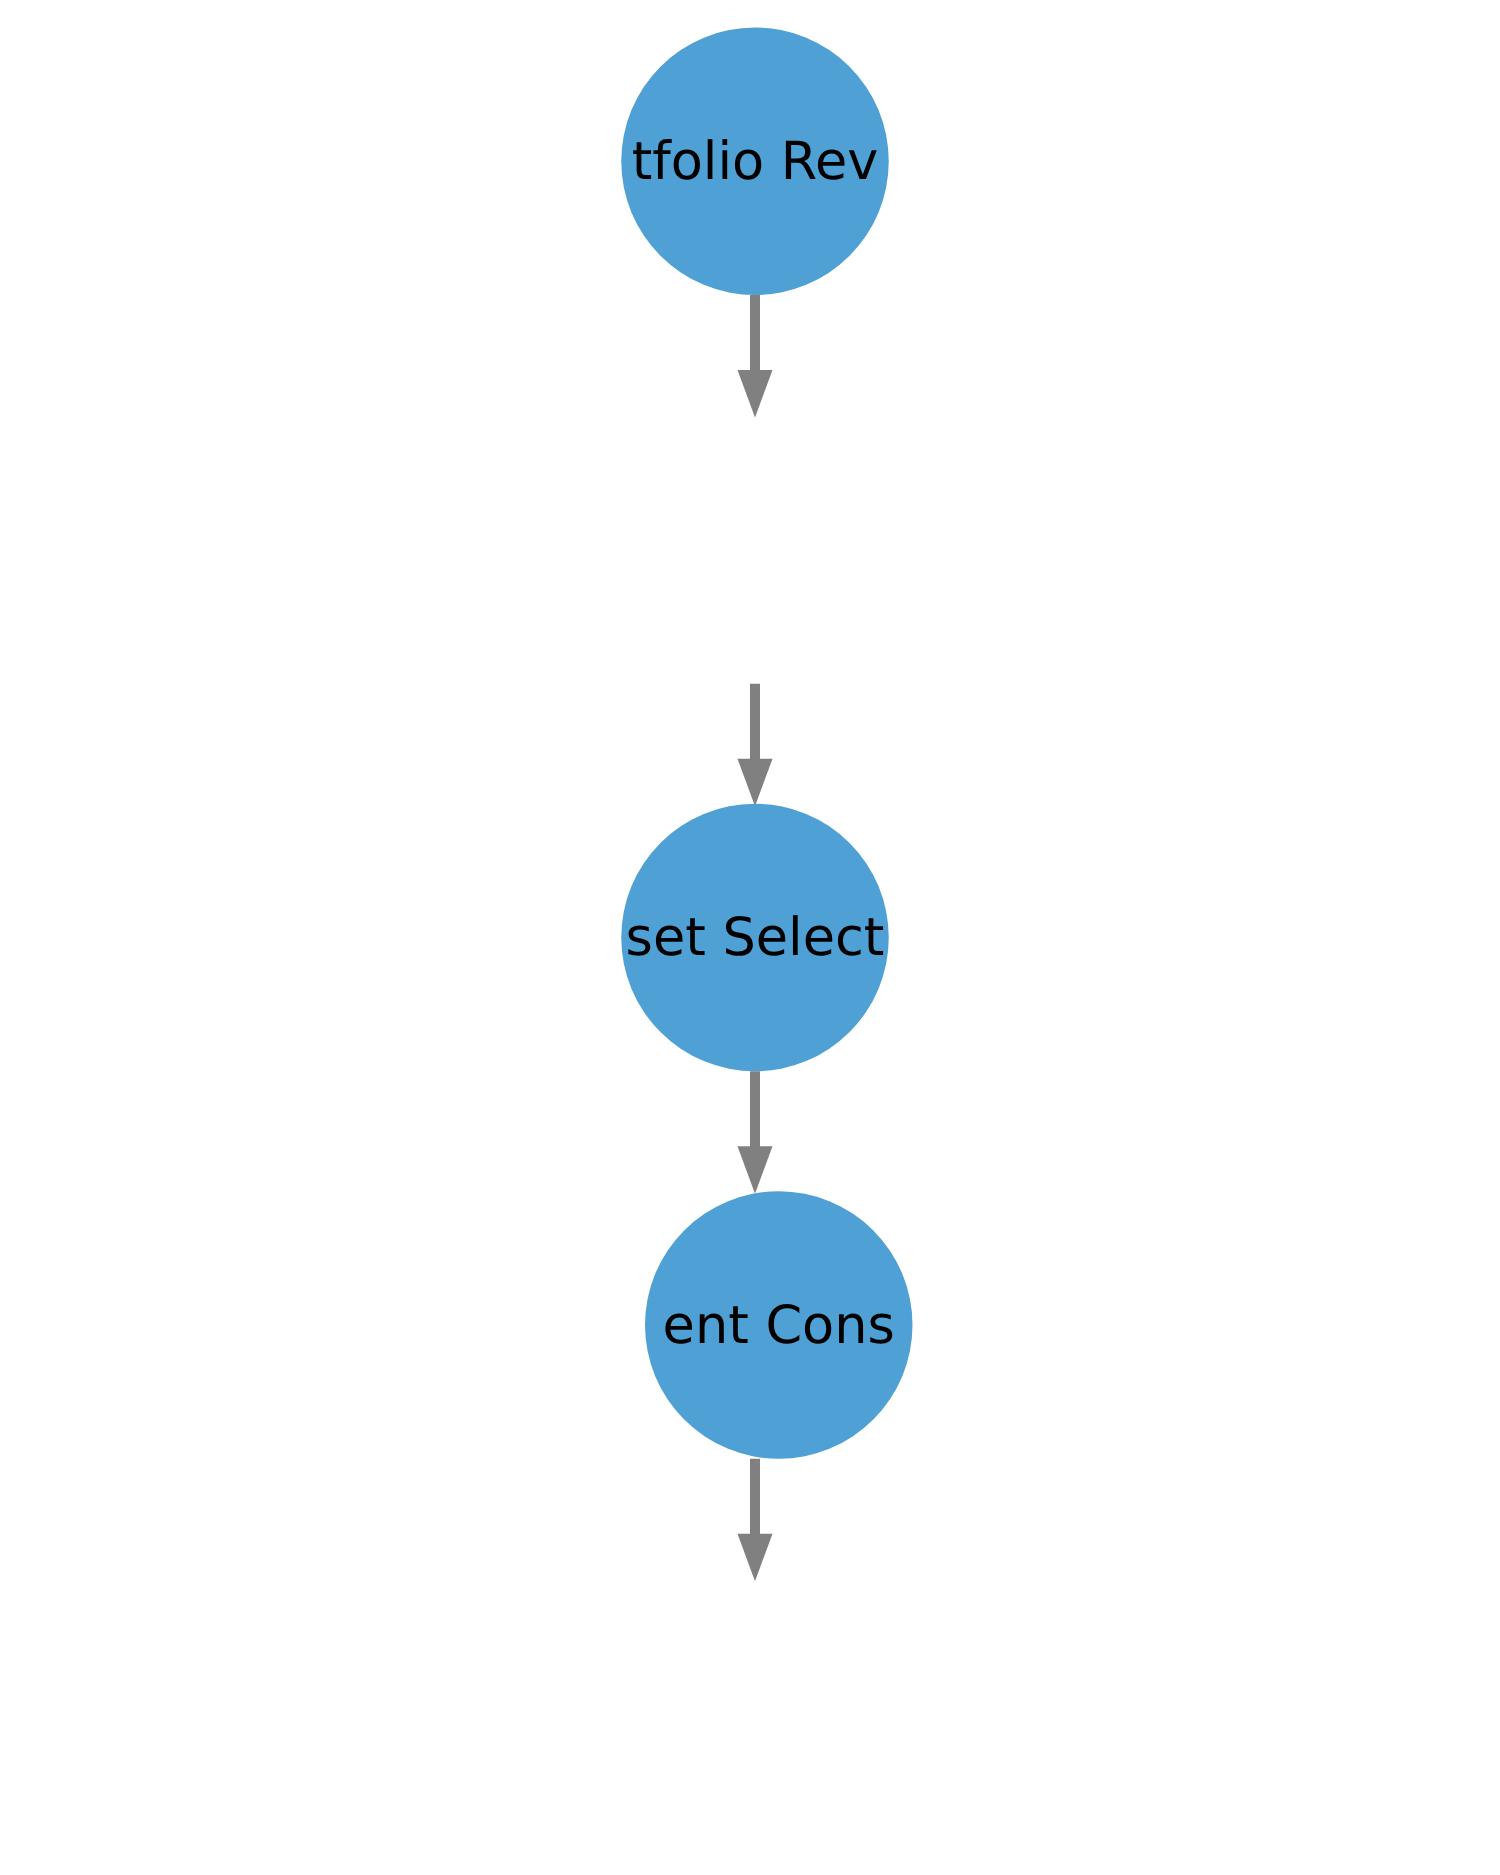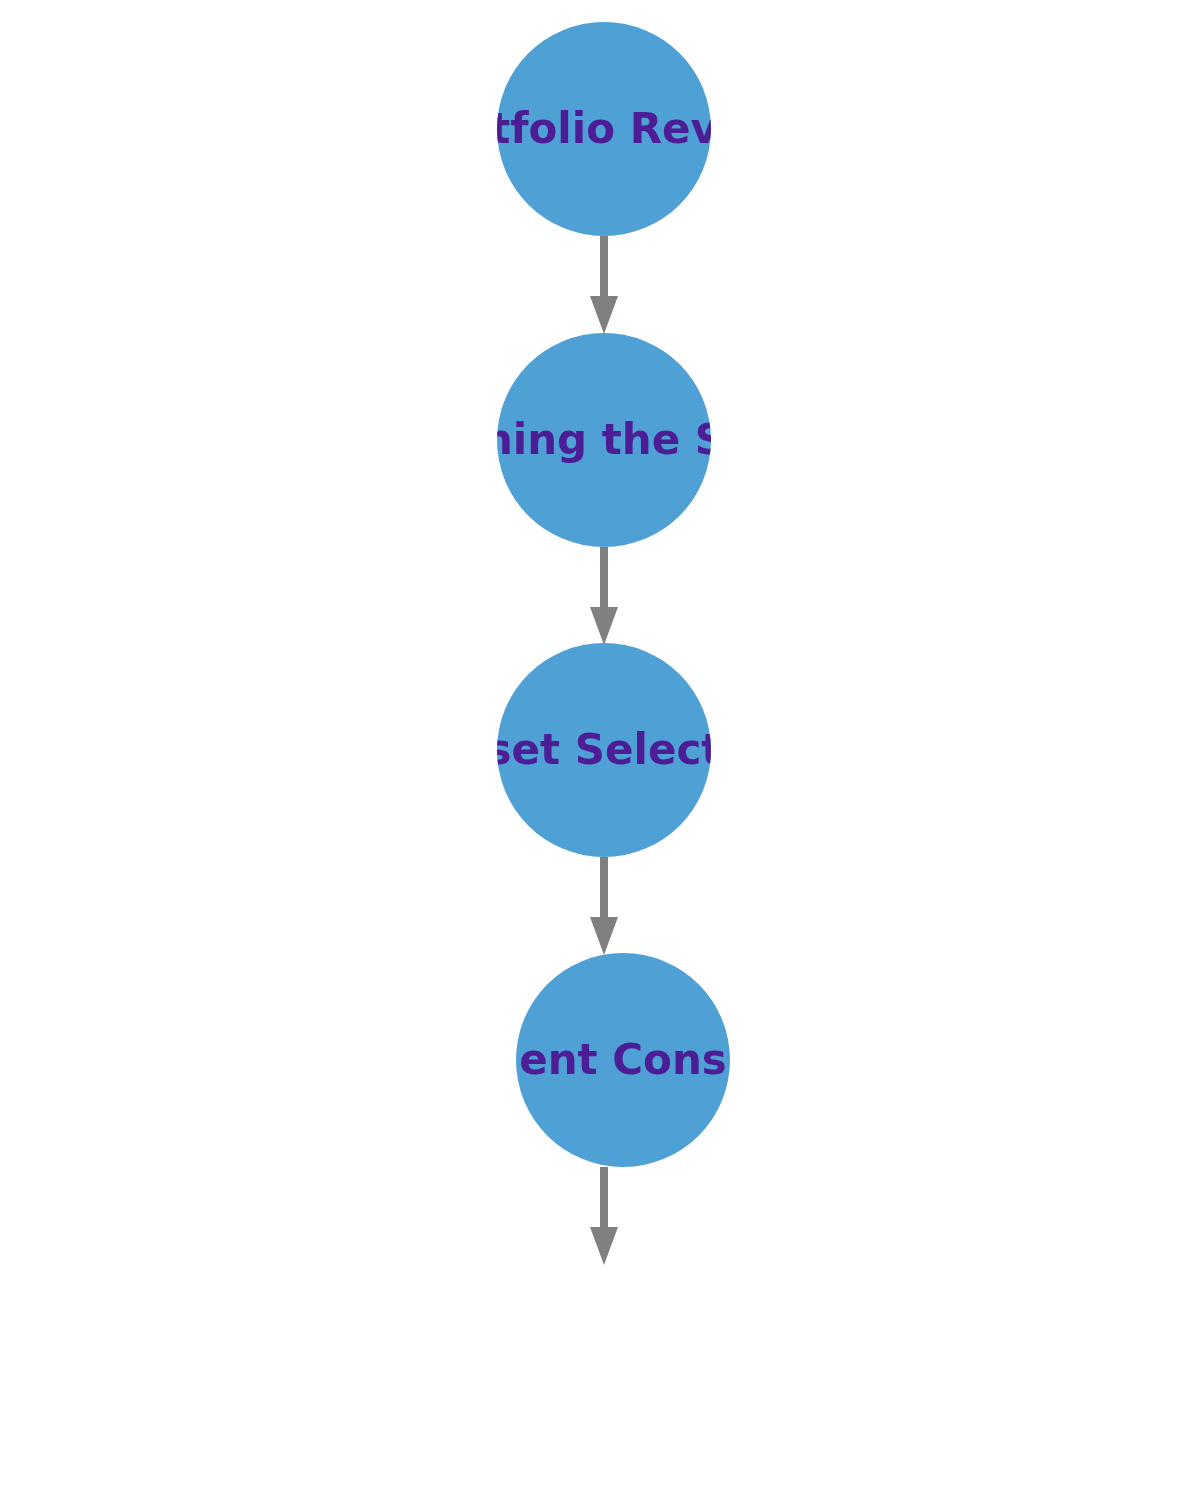--- a/index.html
+++ b/index.html
@@ -27,23 +27,23 @@
     height: 214px;
     border-radius: 50%;
     background: #4fa0d4;
     overflow: hidden;
     display: flex;
     align-items: center;
     justify-content: center;
   }
 
   .node-label {
-    color: #4c1d95;
+    color: #000000;
     font-family: "DejaVu Sans", sans-serif;
-    font-weight: bold;
+    font-weight: normal;
     font-size: 42px;
     line-height: 1;
     white-space: nowrap;
     text-align: center;
     flex: 0 0 auto;
   }
 
   .connector {
     position: absolute;
     width: 40px;
@@ -77,23 +77,20 @@
 
   <div class="node" style="left:497px; top:22px;">
     <span class="node-label">tfolio Rev</span>
   </div>
 
   <div class="connector" style="left:584px; top:236px;">
     <div class="shaft"></div>
     <div class="head"></div>
   </div>
 
-  <div class="node" style="left:497px; top:333px;">
-    <span class="node-label">ning the S</span>
-  </div>
 
   <div class="connector" style="left:584px; top:547px;">
     <div class="shaft"></div>
     <div class="head"></div>
   </div>
 
   <div class="node" style="left:497px; top:643px;">
     <span class="node-label">set Select</span>
   </div>
 

